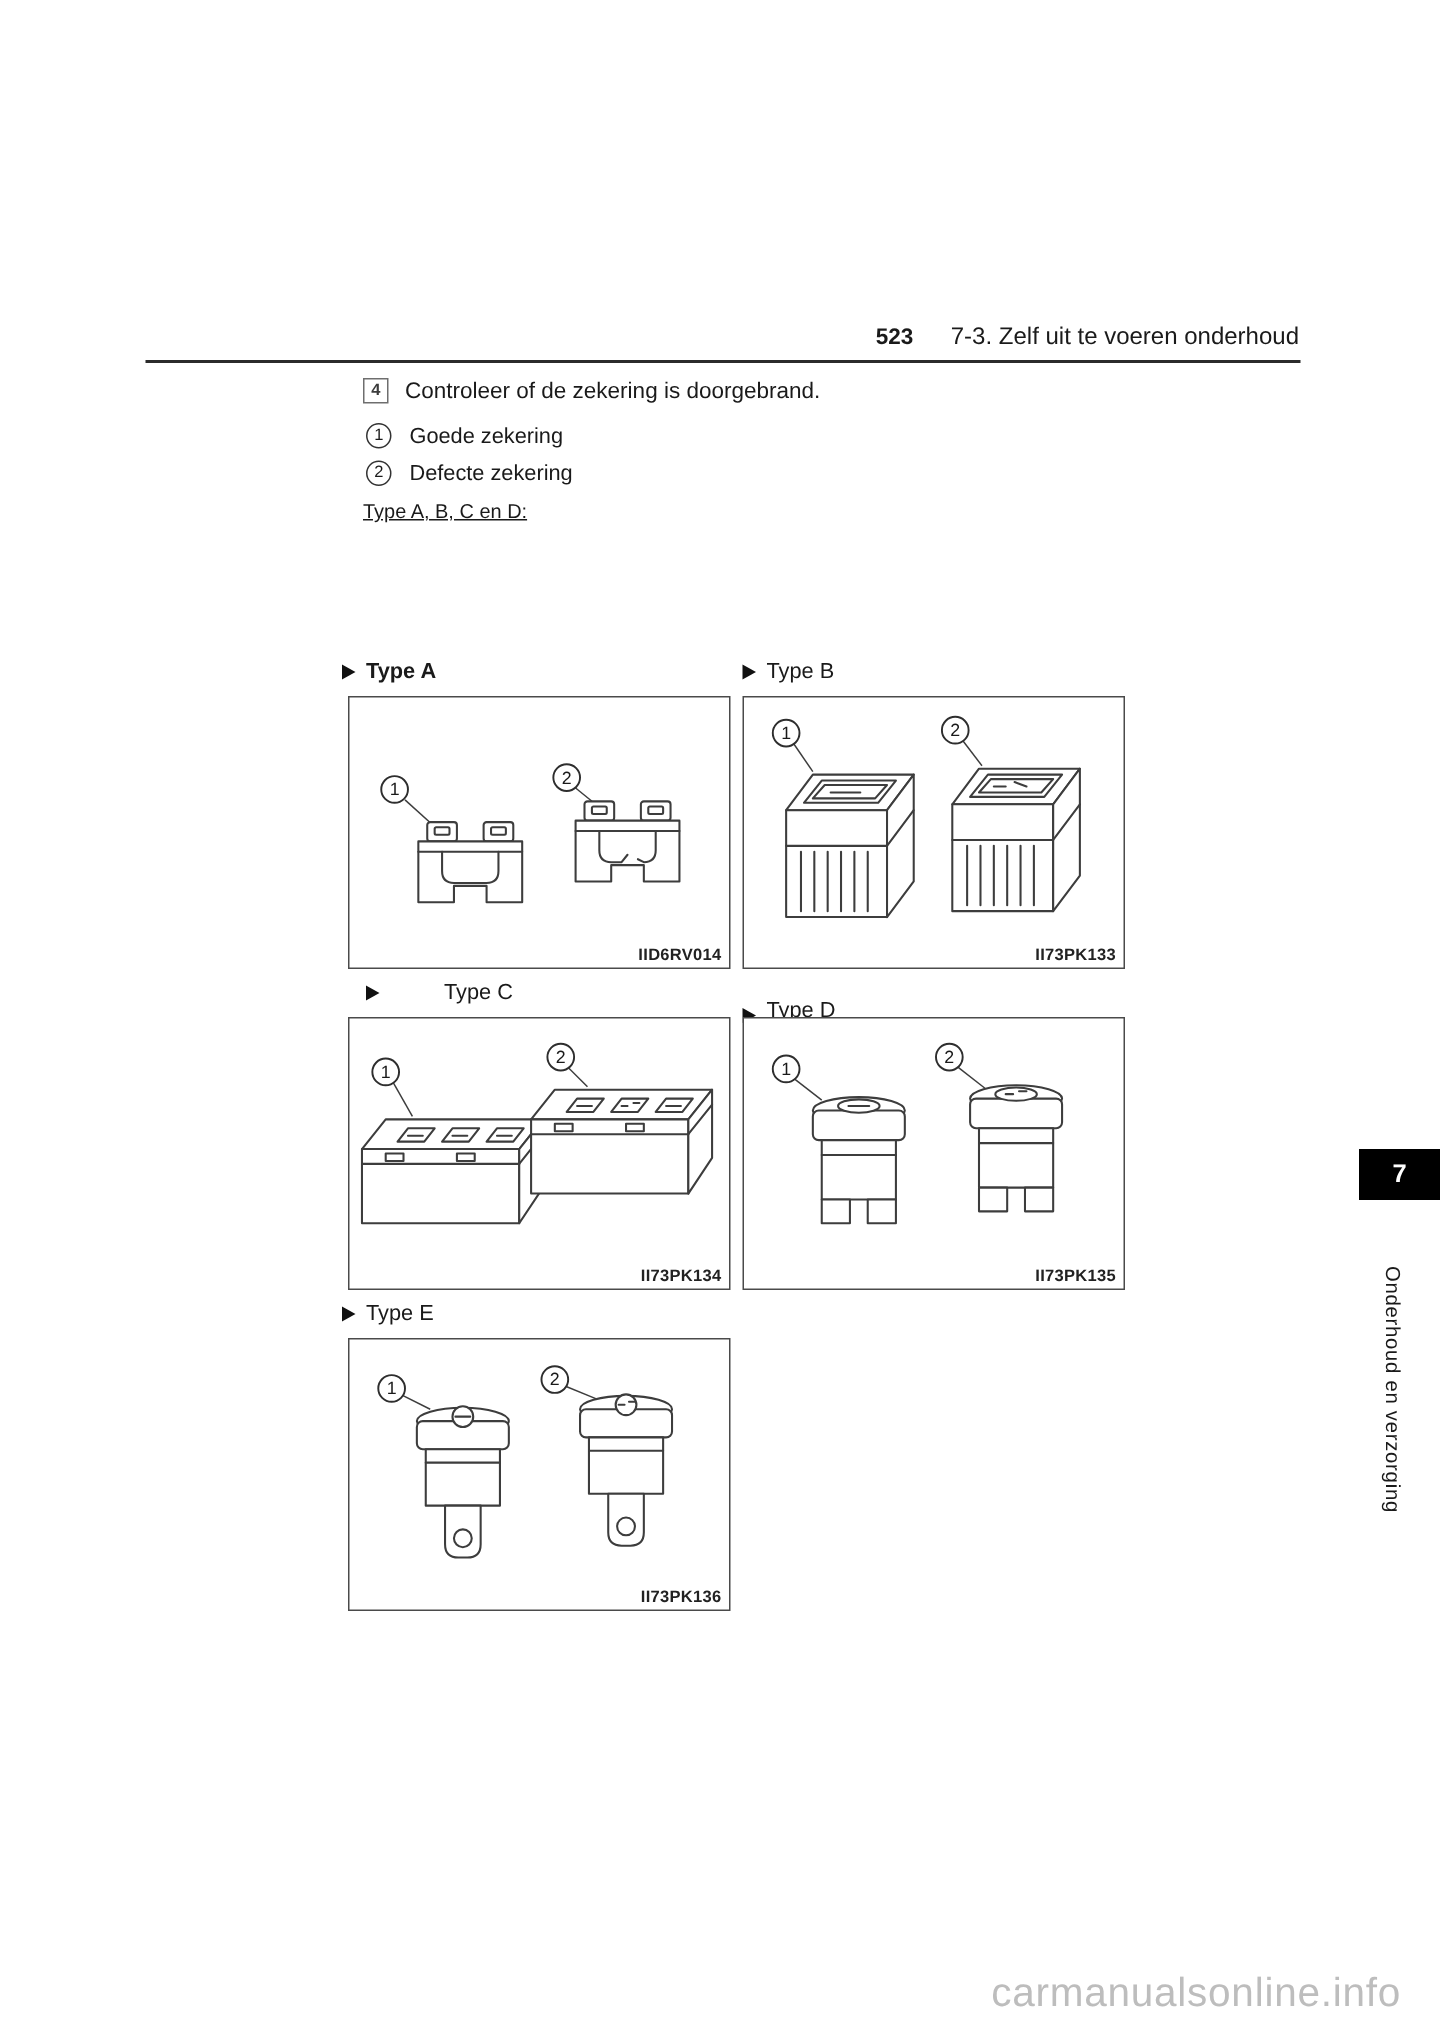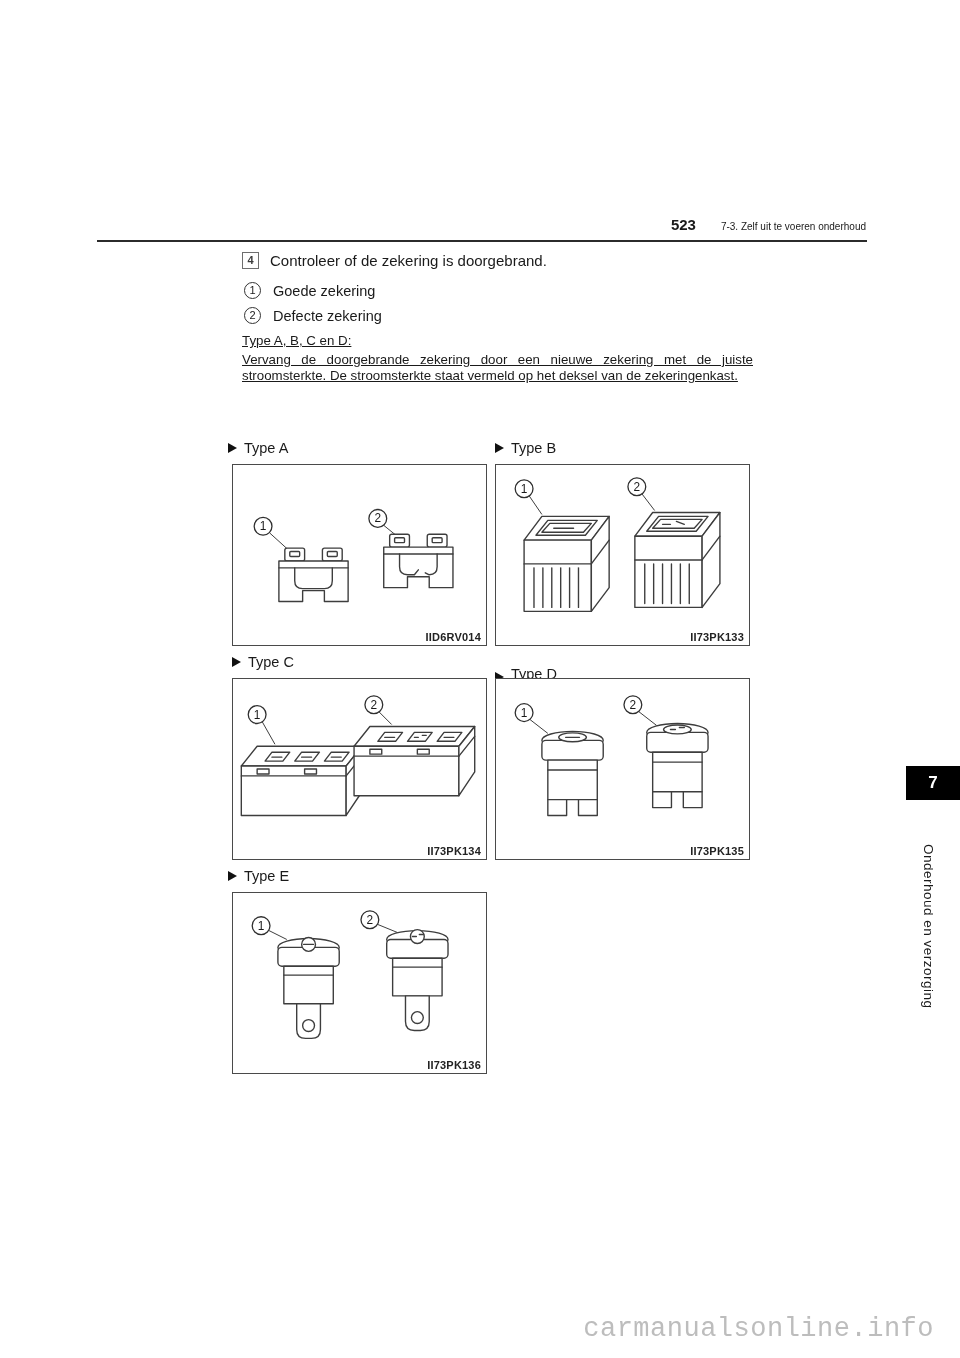--- a/index.html
+++ b/index.html
@@ -3,21 +3,21 @@
 <meta charset="utf-8">
 <style>
   * { margin:0; padding:0; box-sizing:border-box; }
   html,body { background:#ffffff; }
   body { font-family:"Liberation Sans", sans-serif; color:#1a1a1a; }
   .page { position:relative; width:960px; height:1358px; background:#ffffff; overflow:hidden; }
 
   
   .header { position:absolute; top:216px; left:97px; width:769px; text-align:right; white-space:nowrap; }
   .page-num { font-weight:bold; font-size:15px; margin-right:25px; }
-  .section-title { font-size:10px; }
+  .section-title { font-size:16px; }
   .header-rule { position:absolute; top:240px; left:97px; width:770px; border-top:2px solid #2b2b2b; }
 
   
   .step { position:absolute; top:252px; left:242px; font-size:15px; display:flex; align-items:center; }
   .step-num { display:inline-block; width:17px; height:17px; border:1.5px solid #6e6e6e; color:#3c3c3c;
               font-size:11px; font-weight:bold; text-align:center; line-height:14px; margin-right:11px; flex:0 0 auto; }
 
   
   .legend-item { position:absolute; left:244px; font-size:14.5px; display:flex; align-items:center; }
   .legend-item.i1 { top:282px; }
@@ -33,41 +33,41 @@
   .para-body { text-align:justify; }
 
   
   .fig-header { position:absolute; font-size:14.5px; display:flex; align-items:center; }
   .tri { display:inline-block; width:0; height:0; border-left:9px solid #111;
          border-top:5.5px solid transparent; border-bottom:5.5px solid transparent; margin-right:7px; }
   .fig-box { position:absolute; width:255px; height:182px; border:1px solid #4a4a4a; background:#fff; }
   .fig-box svg { position:absolute; left:0; top:0; width:100%; height:100%; }
   .fig-code { position:absolute; right:5px; bottom:2px; font-size:11px; font-weight:bold; color:#222; letter-spacing:.2px; }
 
-  .hA { top:440px; left:228px; }  .bA { top:464px; left:232px; }
+  .hA { top:440px; left:228px;font-weight:bold; }  .bA { top:464px; left:232px; }
   .hB { top:440px; left:495px; }  .bB { top:464px; left:495px; }
-  .hC { top:654px; left:232px; }  .bC { top:678px; left:232px; }
+  .hC { top:654px; left:244px;gap:36px; }  .bC { top:678px; left:232px; }
   .hD { top:666px; left:495px;align-items:flex-end; }  .bD { top:678px; left:495px; }
   .hE { top:868px; left:228px; }  .bE { top:892px; left:232px; }
 
   
   .draw { fill:#ffffff; stroke:#3d3d3d; stroke-width:1.4; stroke-linejoin:round; }
   .wire { fill:none; stroke:#3d3d3d; stroke-width:1.4; stroke-linecap:round; stroke-linejoin:round; }
   .leader { stroke:#3d3d3d; stroke-width:1; }
   .co-circle { fill:#fff; stroke:#2e2e2e; stroke-width:1.3; }
   .co-text { font-size:12px; fill:#1a1a1a; text-anchor:middle; font-family:"Liberation Sans", sans-serif; }
 
   
   .chapter-tab { position:absolute; right:0; top:766px; width:54px; height:34px; background:#000;
                  color:#fff; font-size:17px; font-weight:bold; display:flex; align-items:center; justify-content:center; }
   .chapter-label { position:absolute; right:24px; top:844px; writing-mode:vertical-rl;
                    font-size:13.5px; letter-spacing:.5px; color:#1a1a1a; }
 
   
-  .watermark { position:absolute; right:26px; bottom:14px; font-family:Liberation Mono, monospace;
+  .watermark { position:absolute; right:26px; bottom:14px; font-family:Liberation Sans, sans-serif;
                font-size:27px; color:#bdbdbd; letter-spacing:.5px;margin-left:44px; }
 </style>
 </head>
 <body>
 
 <div class="page">
 
   <div class="header">
     <span class="page-num">523</span><span class="section-title">7-3. Zelf uit te voeren onderhoud</span>
   </div>
@@ -82,21 +82,20 @@
     <span class="circ-num">1</span>
     <span>Goede zekering</span>
   </div>
   <div class="legend-item i2">
     <span class="circ-num">2</span>
     <span>Defecte zekering</span>
   </div>
 
   <div class="para p1">
     <span class="para-title">Type A, B, C en D:</span>
-    <div class="para-body">Vervang de doorgebrande zekering door een nieuwe zekering met de juiste stroomsterkte. De stroomsterkte staat vermeld op het deksel van de zekeringenkast.</div>
   </div>
 
   <div class="fig-header hA">
     <span class="tri"></span>
     <span>Type A</span>
   </div>
   <div class="fig-box bA">
     <svg viewBox="0 0 255 182">
       <line class="leader" x1="37" y1="69" x2="58" y2="88"></line>
       <line class="leader" x1="152" y1="61" x2="168" y2="74"></line>

